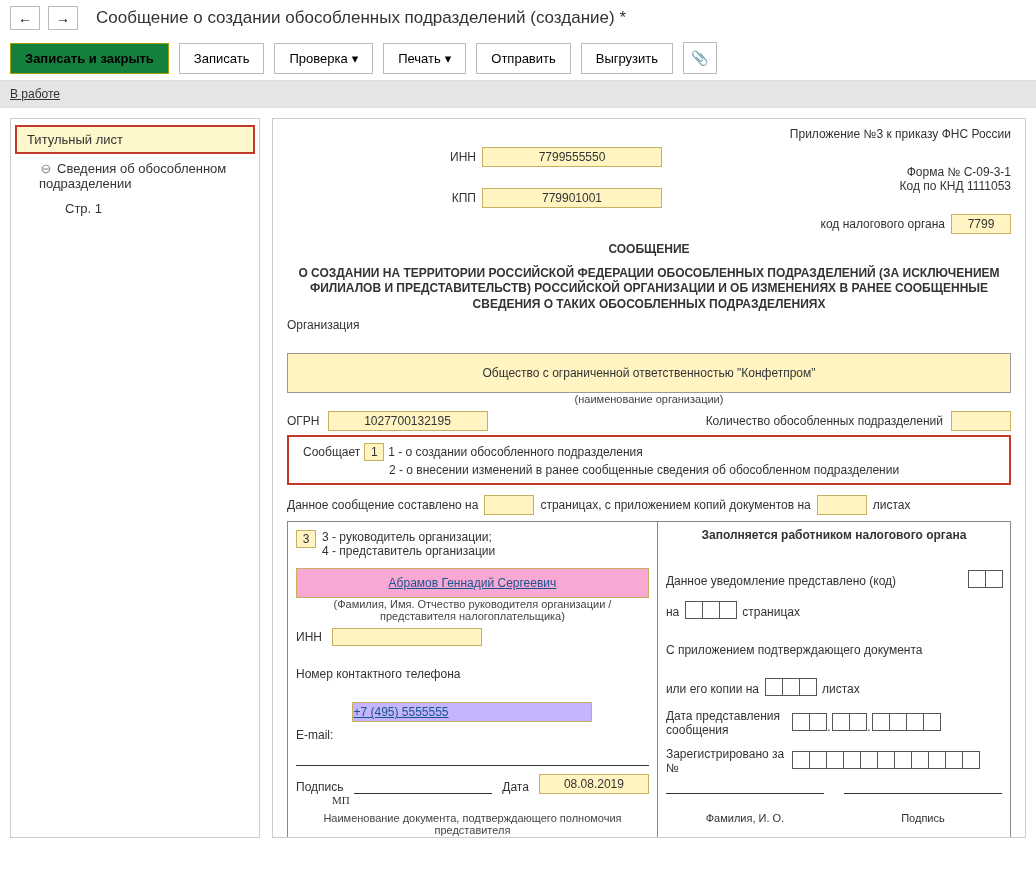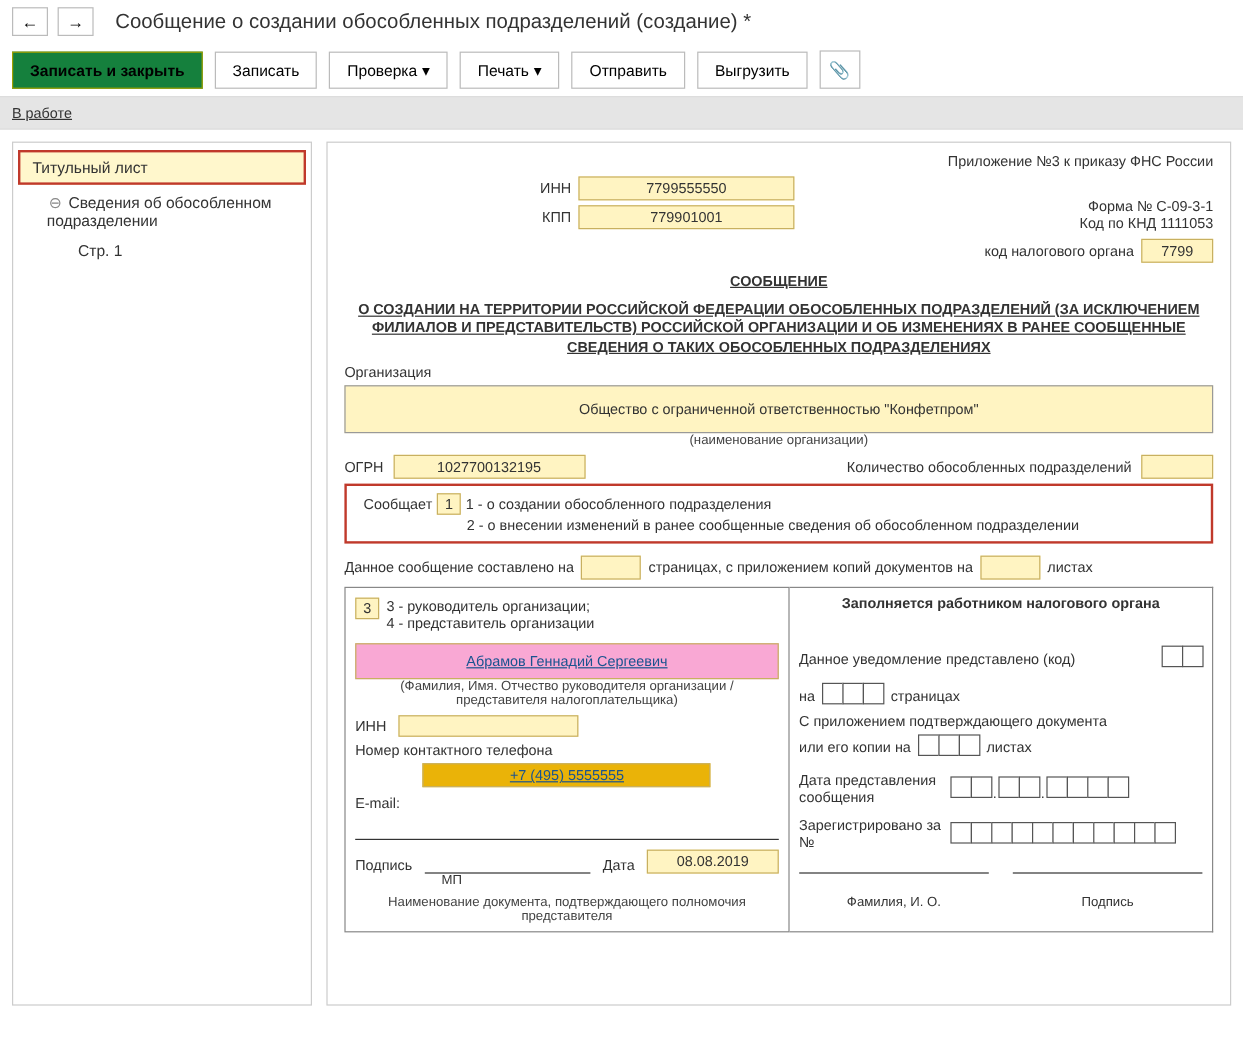--- a/index.html
+++ b/index.html
@@ -25,29 +25,29 @@
 .yfield { background: #fff4c2; border: 1px solid #c8b060; height: 20px; display:inline-flex; align-items:center; justify-content:center; }
 .plain-link { color:#1a5490; text-decoration: underline; cursor:pointer; }
 .section-red { border: 2px solid #c0392b; padding: 4px 14px; margin: 4px 0; }
 .wide-box { border: 1px solid #999; padding:10px; text-align:center; background:#fff4c2; height:40px; display:flex; align-items:center; justify-content:center; font-size:12px;}
 .hdr-small { font-size:11px; color:#444; text-align:center;}
 .two-col { display:flex; gap:0; }
 .col-left { flex:1.05; border:1px solid #888; padding:6px 8px; }
 .col-right { flex:1; border:1px solid #888; border-left:none; padding:6px 8px; }
 .boxcell { display:inline-block; width:18px; height:18px; border:1px solid #555; margin-right:-1px; background:#fff; }
 .boxgroup { white-space:nowrap; }
-.phone-box { background:#eab308; border:1px solid #c8b060; width:240px; height:20px; display:flex; align-items:center; justify-content:center; margin:0 auto; }
+.phone-box { background:#c4b5fd; border:1px solid #c8b060; width:240px; height:20px; display:flex; align-items:center; justify-content:flex-start; margin:0 auto; }
 .small-note { font-size:11px; color:#444; text-align:center;}
 .app-header { text-align:right; font-size:12px; margin-bottom:6px;}
 .center { text-align:center;}
 .bold { font-weight:bold;}
-.mt6{margin-top:6px;} .mt10{margin-top:10px;} .mt4{margin-top:4px;}
+.mt6{margin-top:6px;} .mt10{margin-top:10px;} .mt4{margin-top:21px;}
 .inn-row { display:flex; align-items:center; justify-content:center; gap:6px; }
 .inn-row .lab{ width:40px; text-align:right;}
-.org-title{ font-weight:bold; text-align:center; font-size:12px; line-height:1.3; margin-top:8px;text-decoration:underline;}
+.org-title{ font-weight:bold; text-align:center; font-size:12px; line-height:1.3; margin-top:8px;}
 .soobshaet-num { background:#fff4c2; border:1px solid #c8b060; width:20px; height:18px; display:inline-flex; align-items:center; justify-content:center; margin:0 4px;}
 .three-box { background:#fff4c2; border:1px solid #c8b060; width:20px; height:18px; display:inline-flex; align-items:center; justify-content:center;}
 .name-box { background:#f9a8d4; border:1px solid #c8b060; height:30px; display:flex; align-items:center; justify-content:center; }
 .inn-left { background:#fff4c2; border:1px solid #c8b060; width:150px; height:18px; display:inline-block;}
 .email-line { border-bottom:1px solid #333; height:22px; margin-top:2px;}
 .mp-lab { font-size:11px; text-align:center;}
 .sig-row { display:flex; gap:10px; align-items:flex-end; margin-top:8px;}
 .sig-row .sline { border-bottom:1px solid #333; flex:1; height:16px;}
 .date-box { background:#fff4c2; border:1px solid #c8b060; width:110px; height:20px; display:inline-flex; align-items:center; justify-content:center;}
 .fio-row { display:flex; gap:20px; margin-top:18px;}
@@ -174,21 +174,21 @@
             <span class="plain-link">+7 (495) 5555555</span>
           </div>
         <div class="mt6">E-mail:</div>
         <div class="email-line"></div>
         <div class="sig-row">
           <span>Подпись</span>
           <div class="sline"></div>
           <span>Дата</span>
           <span class="date-box">08.08.2019</span>
         </div>
-        <div class="mp-lab" style="margin-left:72px; text-align:left;">МП</div>
+        <div class="mp-lab" style="margin-left:36px; text-align:left;font-family:Liberation Serif, serif;">МП</div>
         <div class="small-note mt6">Наименование документа, подтверждающего полномочия представителя</div>
       </div>
 
       <div class="col-right">
         <div class="center bold">Заполняется работником налогового органа</div>
         <div class="row mt6" style="gap:6px;margin-top:28px;">
           <span style="flex:1;">Данное уведомление представлено (код)</span>
           <span class="boxgroup"><span class="boxcell"></span><span class="boxcell"></span></span>
         </div>
         <div class="row mt10" style="gap:6px;">

